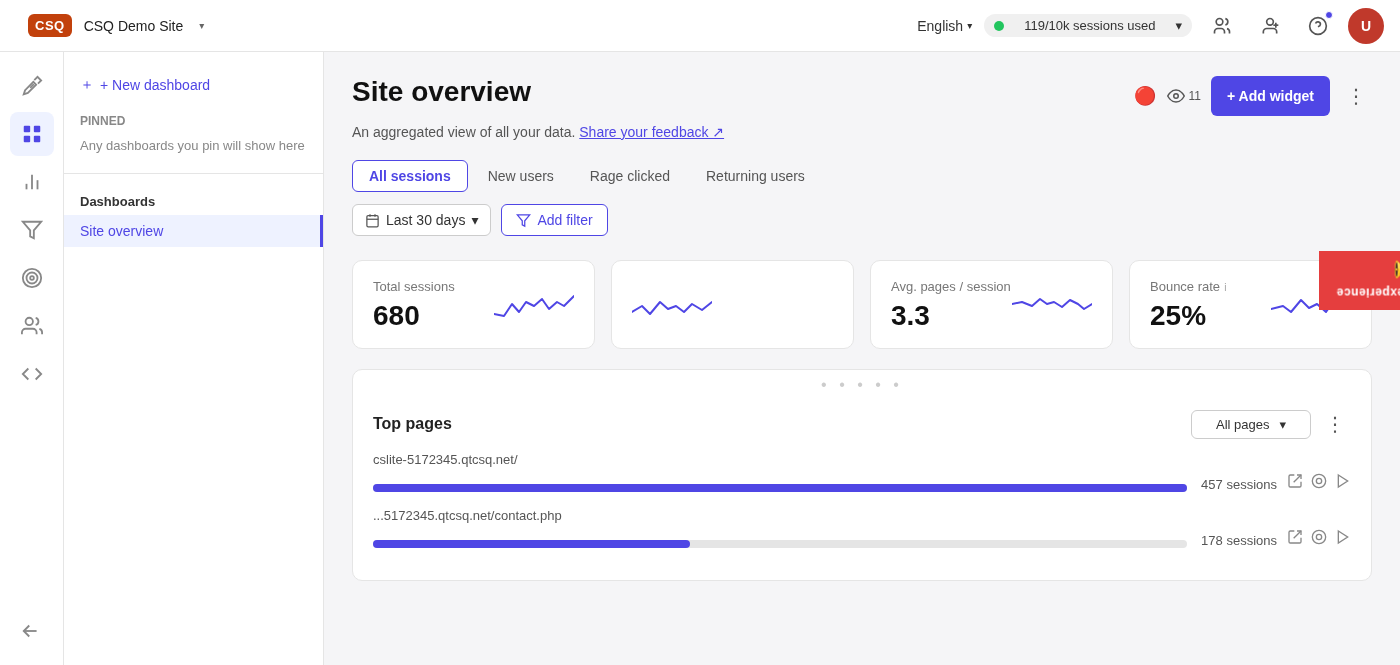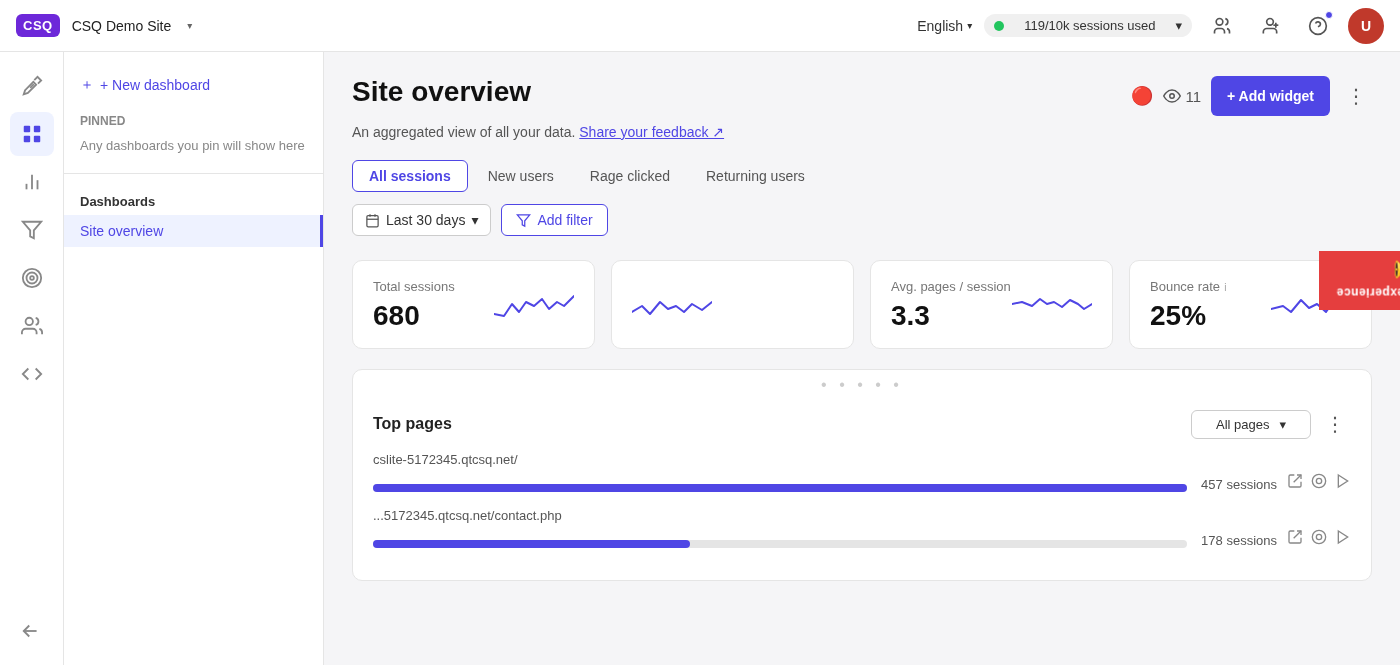--- a/index.html
+++ b/index.html
@@ -4,22 +4,22 @@
   <style>
     *, *::before, *::after { box-sizing: border-box; margin: 0; padding: 0; }
     body { font-family: -apple-system, BlinkMacSystemFont, 'Segoe UI', sans-serif; background: #f5f5f7; width: 1400px; height: 665px; overflow: hidden; display: flex; flex-direction: column; }
 
     
     .navbar {
       height: 52px; background: #fff; border-bottom: 1px solid #e5e5e5;
       display: flex; align-items: center; padding: 0 16px; gap: 12px; flex-shrink: 0; z-index: 100;
     }
     .navbar-logo {
-      background: #6d28d9; color: #fff; font-weight: 800; font-size: 13px;
-      border-radius: 6px; padding: 4px 7px; letter-spacing: 0.5px;
+      background: #c2410c; color: #fff; font-weight: 800; font-size: 13px;
+      border-radius: 6px; padding: 4px 7px; letter-spacing: 0.5px; margin-left: 12px;
     }
     .navbar-site {
       display: flex; align-items: center; gap: 16px; font-size: 14px; font-weight: 400; color: #222; cursor: pointer;
     }
     .navbar-site .chevron { font-size: 10px; color: #666; }
     .navbar-spacer { flex: 1; }
     .navbar-lang {
       display: flex; align-items: center; gap: 4px; font-size: 14px; color: #333; cursor: pointer;
     }
     .navbar-lang .chevron { font-size: 10px; }
@@ -82,21 +82,21 @@
     
     .main-content {
       flex: 1; background: #f5f5f7; overflow-y: auto; padding: 24px 28px;
     }
 
     
     .page-header { display: flex; align-items: flex-start; justify-content: space-between; margin-bottom: 8px; }
     .page-title { font-size: 28px; font-weight: 700; color: #111; }
     .page-header-actions { display: flex; align-items: center; gap: 10px; }
     .page-header-icon { font-size: 18px; color: #d43f3f; cursor: pointer; }
-    .page-views { display: flex; align-items: center; gap: 4px; font-size: 15px; color: #555; }
+    .page-views { display: flex; align-items: center; gap: 4px; font-size: 12px; color: #555; }
     .btn-add-widget {
       display: flex; align-items: center; gap: 6px;
       background: #4f46e5; color: #fff; border: none; border-radius: 6px;
       padding: 12px 16px; font-size: 14px; font-weight: 600; cursor: pointer;
     }
     .kebab-btn { background: none; border: none; cursor: pointer; font-size: 20px; color: #555; padding: 4px 6px; border-radius: 4px; }
 
     .page-desc { font-size: 14px; color: #555; margin-bottom: 20px; }
     .page-desc a { color: #4f46e5; text-decoration: underline; cursor: pointer; }
 

